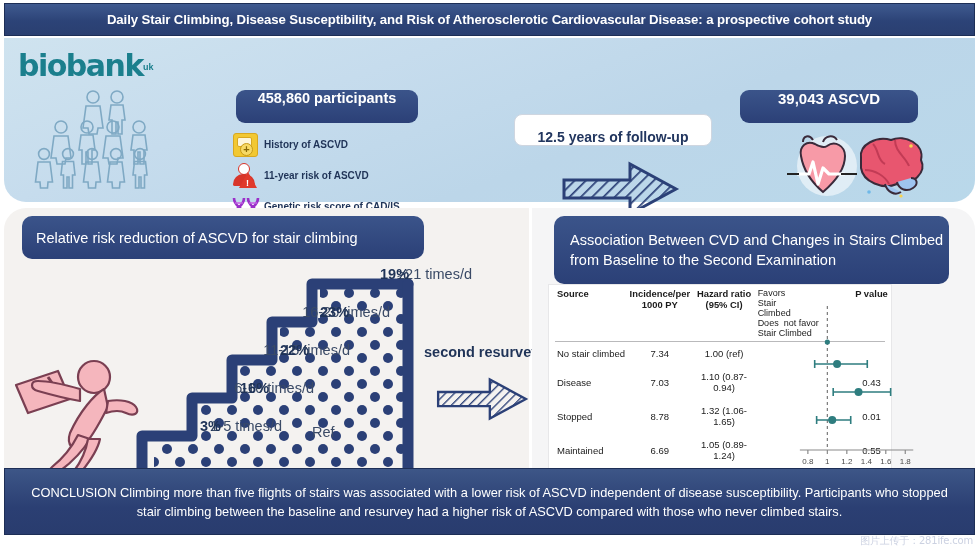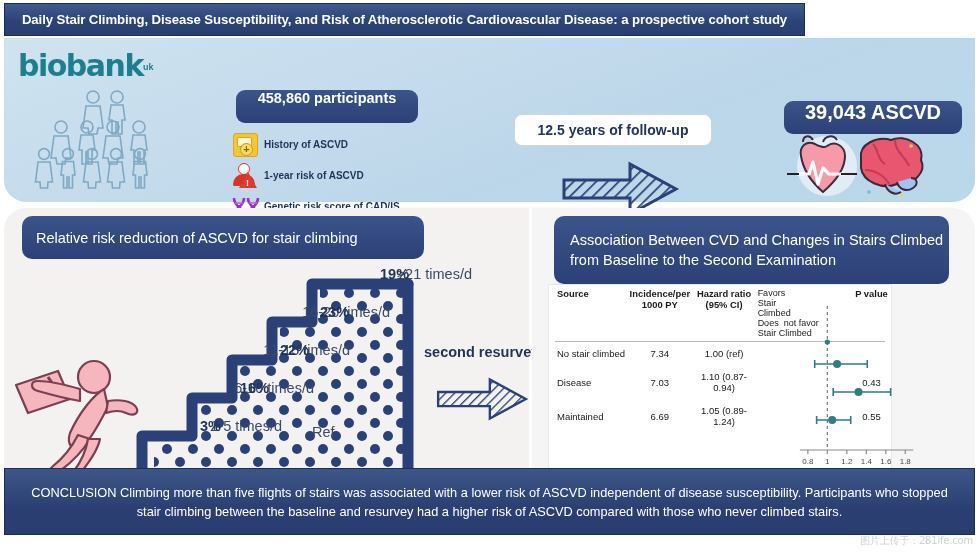--- a/index.html
+++ b/index.html
@@ -7,21 +7,21 @@
     width: 979px; height: 553px;
     font-family: "Liberation Sans", sans-serif;
     background: #ffffff;
     overflow: hidden;
     position: relative;
   }
   .poster { position: relative; width: 979px; height: 553px; background: #ffffff; }
 
   
   .title-banner {
-    position: absolute; left: 4px; top: 3px; width: 801px; height: 33px;
+    position: absolute; left: 4px; top: 3px; width: 971px; height: 33px;
     background: linear-gradient(180deg, #3f5a8f 0%, #2c4377 55%, #2a3f70 100%);
     border: 1px solid #1d2e56;
     display: flex; align-items: center; justify-content: center;
   }
   .title-banner .t {
     color: #ffffff; font-size: 13.2px; font-weight: bold; letter-spacing: -0.1px;
     white-space: nowrap;
   }
 
   
@@ -47,26 +47,26 @@
 
   
   .pill-dark {
     position: absolute;
     background: linear-gradient(180deg, #3b548a 0%, #2b4077 100%);
     border-radius: 9px;
     display: flex; align-items: flex-start; justify-content: center;
     color: #ffffff; font-weight: bold;
   }
   #pill-participants { left: 232px; top: 52px; width: 182px; height: 33px; font-size: 14.5px; }
-  #pill-ascvd        { left: 780px; top: 52px; width: 178px; height: 33px; font-size: 20px; margin-top: 11px; }
+  #pill-ascvd        { left: 736px; top: 52px; width: 178px; height: 33px; font-size: 15px; }
 
   .pill-white {
     position: absolute; left: 510px; top: 76px; width: 198px; height: 32px;
     background: #ffffff; border: 1px solid #cfd6e0; border-radius: 8px;
-    display: flex; align-items: center; justify-content: center;
+    display: flex; align-items: flex-end; justify-content: center;
     color: #22365f; font-weight: bold; font-size: 14px;
   }
 
   
   .bullets { position: absolute; left: 224px; top: 92px; width: 330px; }
   .bullet-row { display: flex; align-items: center; height: 29px; margin-bottom: 2px; }
   .bullet-icon { width: 34px; height: 26px; position: relative; flex: 0 0 34px; }
   .bullet-label { font-size: 10px; color: #1f3357; font-weight: bold; margin-left: 2px; }
 
   
@@ -252,21 +252,21 @@
       </div>
       <div class="bullet-row">
         <span class="bullet-icon">
           <span class="ico-person">
             <span class="ico-person-head"></span>
               <span class="ico-person-body"></span>
           </span>
           <span class="ico-warn"></span>
             <span class="ico-warn-i">!</span>
         </span>
-        <span class="bullet-label">1-year risk of ASCVD</span>
+        <span class="bullet-label">11-year risk of ASCVD</span>
       </div>
       <div class="bullet-row">
         <span class="bullet-icon">
           <svg class="ico-dna" viewBox="0 0 30 22">
             <path d="M3 2 C3 12, 13 10, 13 20" stroke="#9b2fc9" stroke-width="2.6" fill="none"></path>
             <path d="M13 2 C13 12, 3 10, 3 20" stroke="#9b2fc9" stroke-width="2.6" fill="none"></path>
             <path d="M17 2 C17 12, 27 10, 27 20" stroke="#9b2fc9" stroke-width="2.6" fill="none"></path>
             <path d="M27 2 C27 12, 17 10, 17 20" stroke="#9b2fc9" stroke-width="2.6" fill="none"></path>
             <line x1="4" y1="7" x2="12" y2="7" stroke="#b95fe0" stroke-width="1.6"></line>
             <line x1="4" y1="15" x2="12" y2="15" stroke="#b95fe0" stroke-width="1.6"></line>
@@ -425,20 +425,27 @@
           <td class="col-hr">1.00 (ref)</td>
           <td class="col-plot"></td>
           <td class="col-p"></td>
         </tr>
         <tr>
           <td class="col-source">Disease</td>
           <td class="col-inc">7.03</td>
           <td class="col-hr">1.10 (0.87-0.94)</td>
           <td class="col-plot"></td>
           <td class="col-p">0.43</td>
+        </tr>
+        <tr>
+          <td class="col-source">Stopped</td>
+          <td class="col-inc">8.78</td>
+          <td class="col-hr">1.32 (1.06-1.65)</td>
+          <td class="col-plot"></td>
+          <td class="col-p">0.01</td>
         </tr>
         <tr>
           <td class="col-source">Maintained</td>
           <td class="col-inc">6.69</td>
           <td class="col-hr">1.05 (0.89-1.24)</td>
           <td class="col-plot"></td>
           <td class="col-p">0.55</td>
         </tr>
       </tbody>
     </table>

